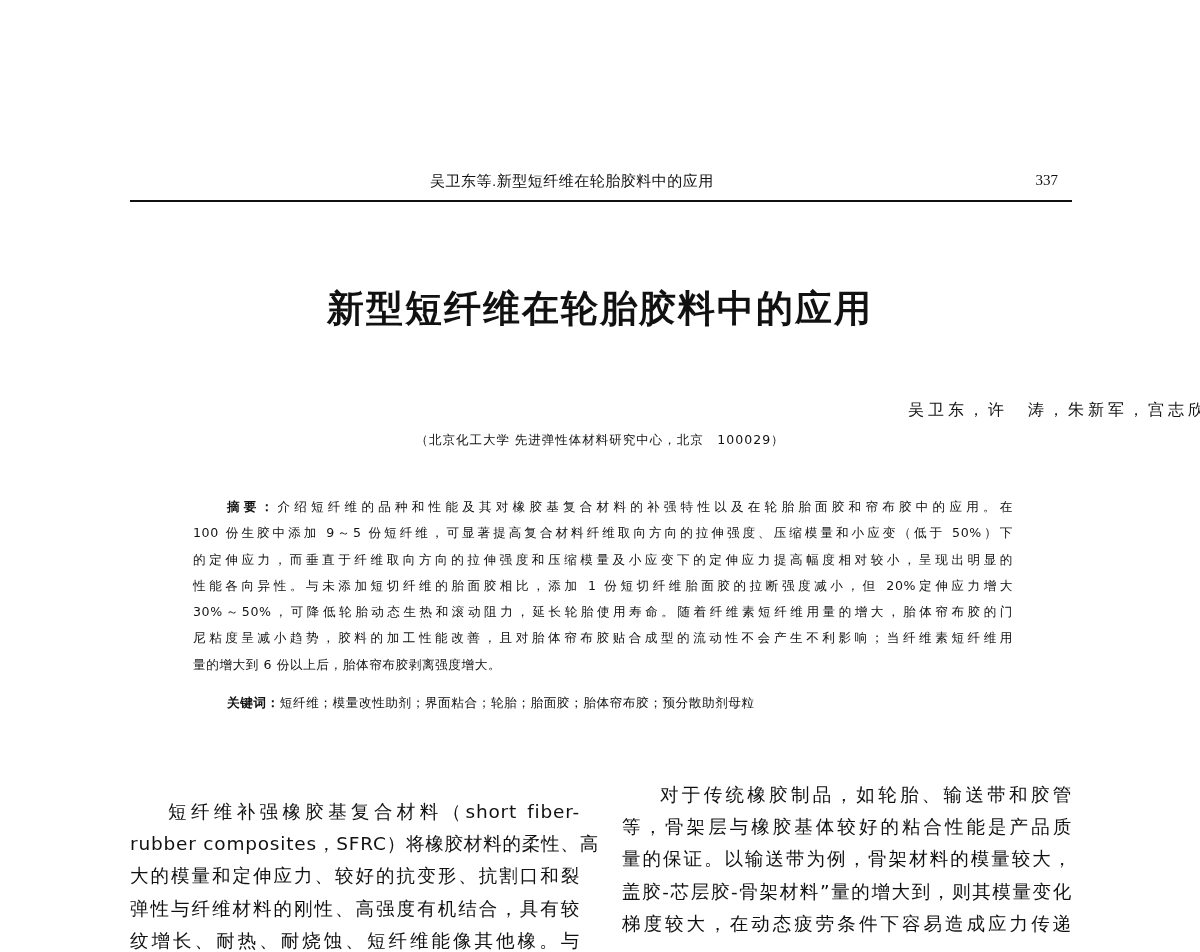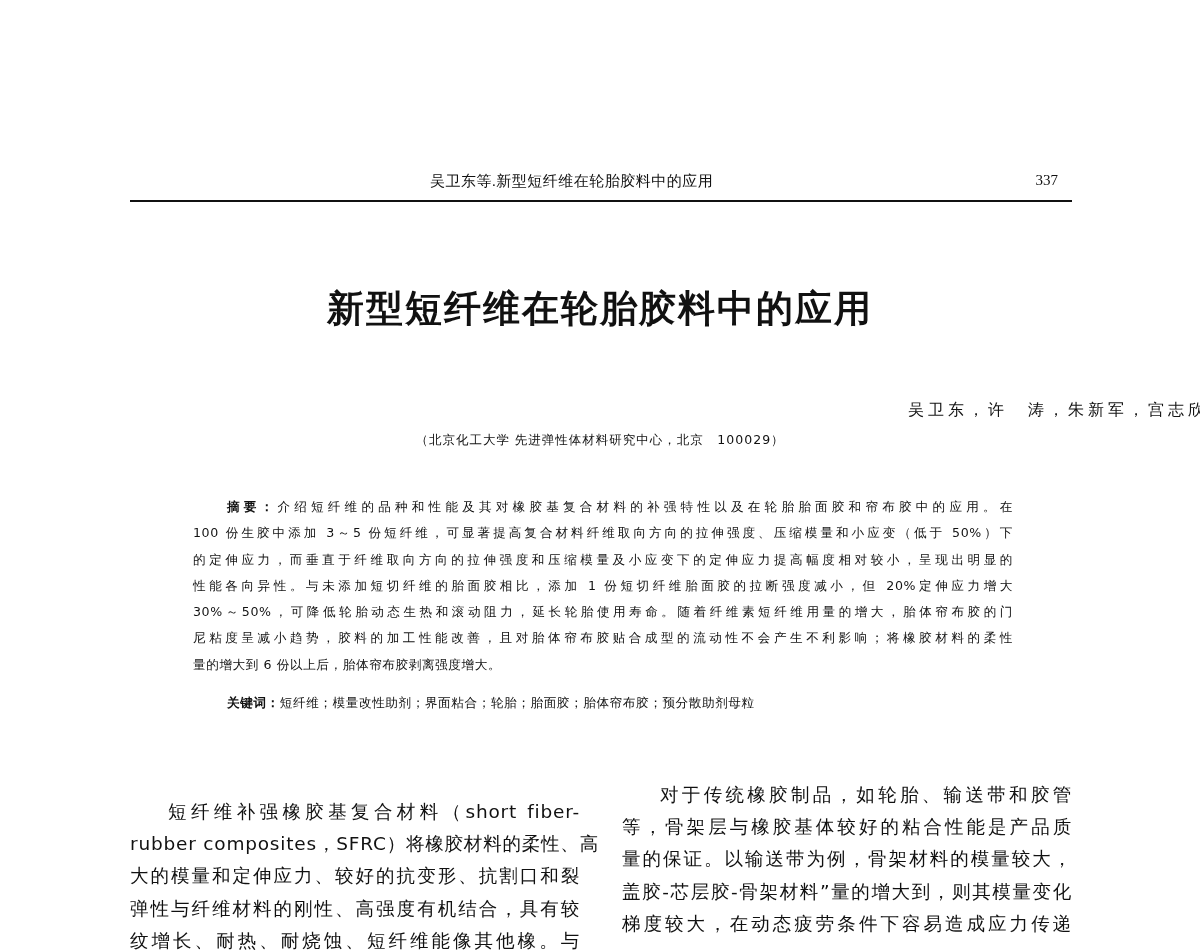--- a/index.html
+++ b/index.html
@@ -21,21 +21,21 @@
       top: 168px;
       width: 942px;
       height: 30px;
     }
     .running-title {
       position: absolute;
       left: 300px;
       top: 4px;
       font-size: 15px;
       letter-spacing: 0.5px;
-      font-family: Liberation Serif, serif;
+      font-family: Liberation Sans, sans-serif;
       white-space: nowrap;
     }
     .page-number {
       position: absolute;
       right: 14px;
       top: 4px;
       font-size: 15px;
       font-family: "Liberation Serif", serif;
     }
     .head-rule {
@@ -145,25 +145,25 @@
   <div class="head-rule"></div>
 </div>
 
 <h1 class="title" style="margin:0;text-align:center;">新型短纤维在轮胎胶料中的应用</h1>
 
 <div class="authors">吴卫东，许　涛，朱新军，宫志欣</div>
 <div class="affiliation">（北京化工大学 先进弹性体材料研究中心，北京　100029）</div>
 
 <div class="abstract">
   <span class="line indent"><span class="lbl">摘要：</span><span>介绍短纤维的品种和性能及其对橡胶基复合材料的补强特性以及在轮胎胎面胶和帘布胶中的应用。在</span></span>
-  <span class="line">100 份生胶中添加 3～5 份短纤维，可显著提高复合材料纤维取向方向的拉伸强度、压缩模量和小应变（低于 50%）下</span>
+  <span class="line">100 份生胶中添加 9～5 份短纤维，可显著提高复合材料纤维取向方向的拉伸强度、压缩模量和小应变（低于 50%）下</span>
   <span class="line">的定伸应力，而垂直于纤维取向方向的拉伸强度和压缩模量及小应变下的定伸应力提高幅度相对较小，呈现出明显的</span>
   <span class="line">性能各向异性。与未添加短切纤维的胎面胶相比，添加 1 份短切纤维胎面胶的拉断强度减小，但 20%定伸应力增大</span>
   <span class="line">30%～50%，可降低轮胎动态生热和滚动阻力，延长轮胎使用寿命。随着纤维素短纤维用量的增大，胎体帘布胶的门</span>
-  <span class="line">尼粘度呈减小趋势，胶料的加工性能改善，且对胎体帘布胶贴合成型的流动性不会产生不利影响；将橡胶材料的柔性</span>
+  <span class="line">尼粘度呈减小趋势，胶料的加工性能改善，且对胎体帘布胶贴合成型的流动性不会产生不利影响；当纤维素短纤维用</span>
   <span class="line last">量的增大到 6 份以上后，胎体帘布胶剥离强度增大。</span>
 </div>
 
 <div class="keywords">
   <span class="lbl">关键词：</span><span>短纤维；模量改性助剂；界面粘合；轮胎；胎面胶；胎体帘布胶；预分散助剂母粒</span>
 </div>
 
 <div class="col col-left">
   <span class="line first">短纤维补强橡胶基复合材料（short fiber-</span>
   <span class="line">rubber composites，SFRC）将橡胶材料的柔性、高</span>

